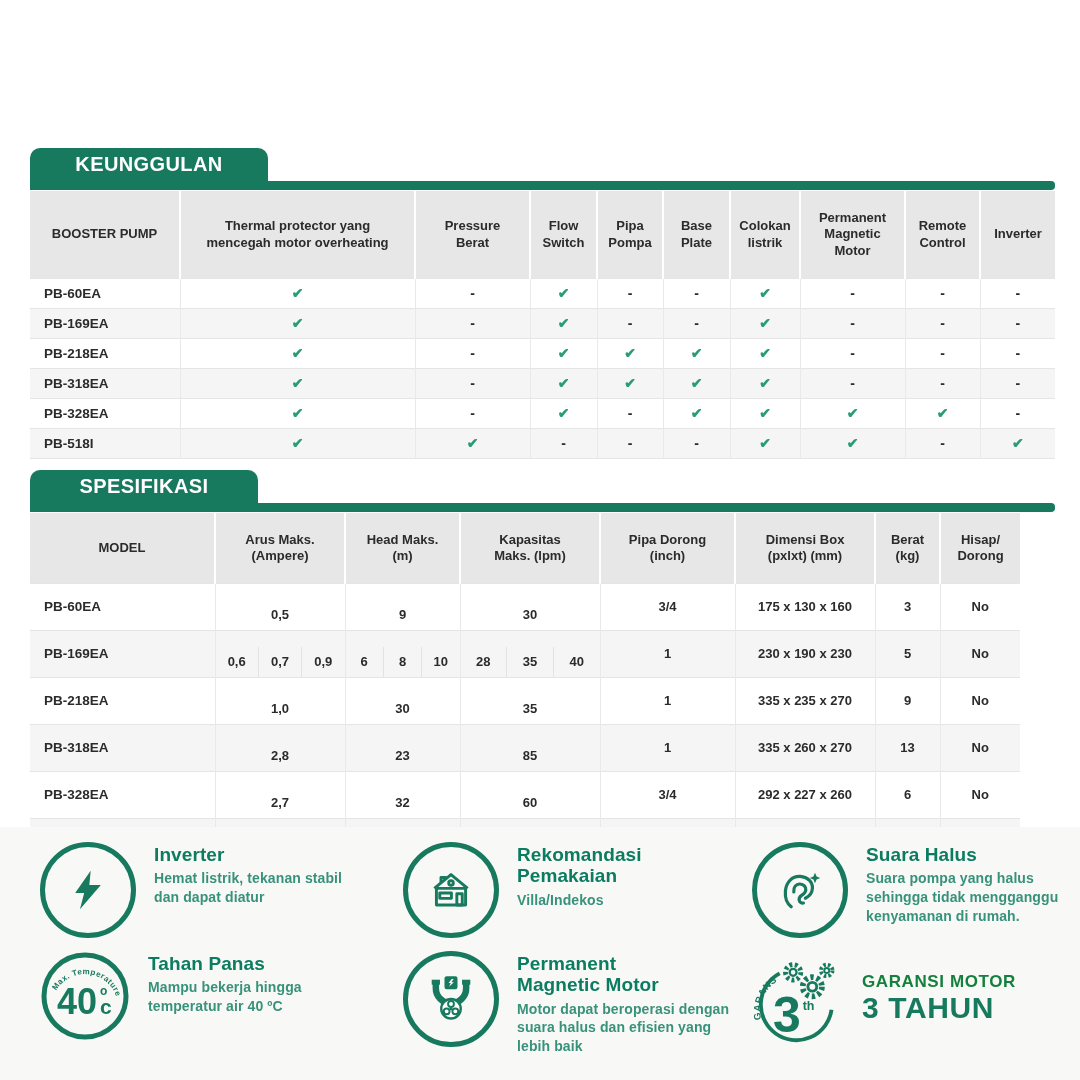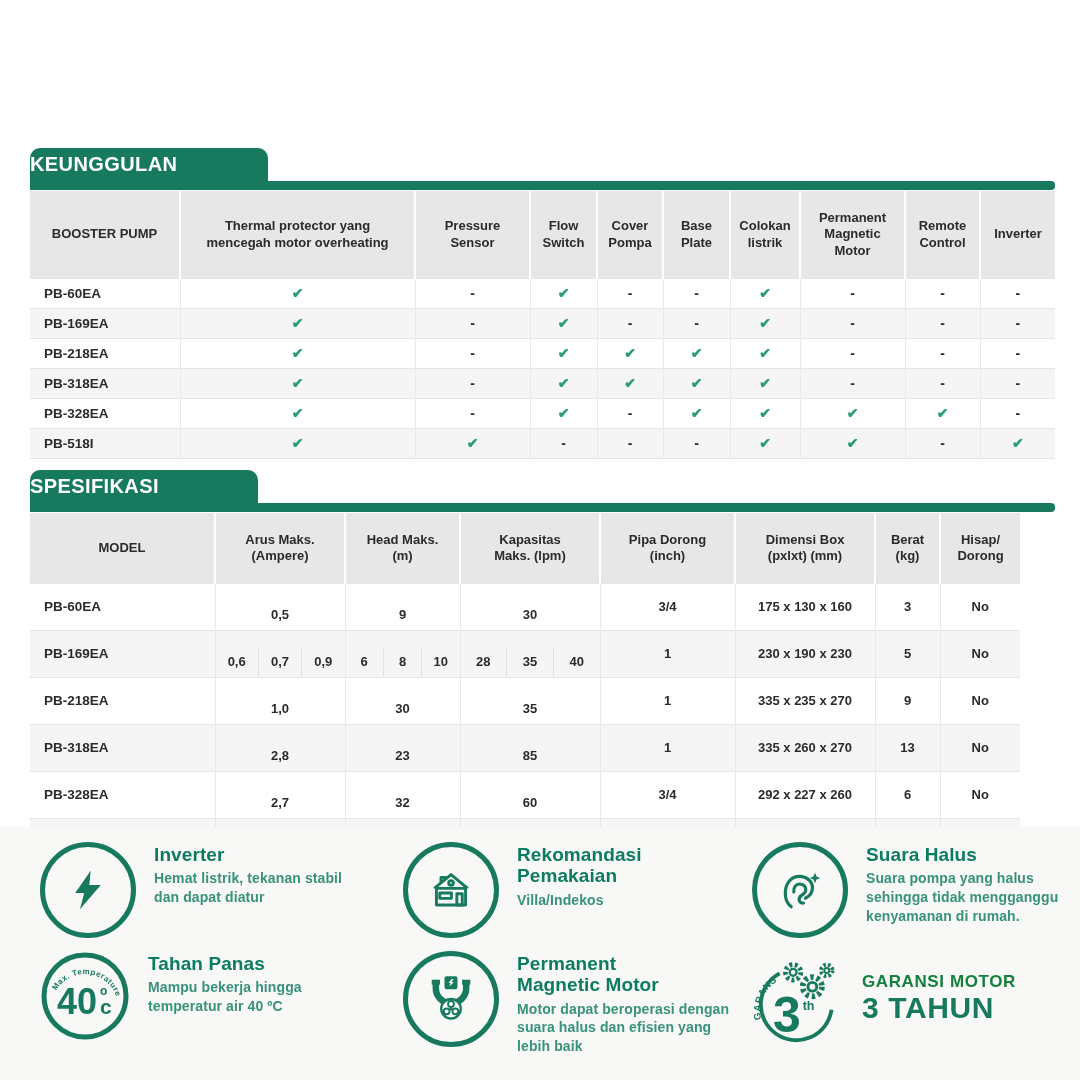--- a/index.html
+++ b/index.html
@@ -4,21 +4,21 @@
 <style>
   html,body{margin:0;padding:0;background:#fff;}
   .page{position:relative;width:1080px;height:1080px;background:#fff;overflow:hidden;
         font-family:"Liberation Sans",sans-serif;color:#2B2B2B;}
 
   
   .section{position:absolute;left:30px;width:1025px;}
   .sec-keunggulan{top:148px;}
   .sec-spesifikasi{top:470px;}
   .tab{height:33px;background:#17795E;border-radius:10px 10px 0 0;color:#fff;
-       display:flex;align-items:center;
+       display:flex;align-items:center;justify-content:center;
        font-size:20px;font-weight:bold;letter-spacing:.4px;}
   .tab-k{width:238px;}
   .tab-s{width:228px;}
   .bar{height:9px;background:#17795E;border-radius:0 4px 4px 0;}
 
   
   table{border-collapse:collapse;table-layout:fixed;margin-top:1px;}
   #k-table{width:1025px;}
   #s-table{width:990px;}
   th{background:#E7E7E7;font-size:13px;font-weight:bold;color:#2B2B2B;
@@ -88,24 +88,24 @@
           <col style="width: 105px;">
           <col style="width: 75px;">
           <col style="width: 75px;">
         </colgroup>
         <thead>
           <tr>
             <th>BOOSTER PUMP</th>
             <th>Thermal protector yang
 mencegah motor overheating</th>
             <th>Pressure
-Sensor</th>
+Berat</th>
             <th>Flow
 Switch</th>
-            <th>Cover
+            <th>Pipa
 Pompa</th>
             <th>Base
 Plate</th>
             <th>Colokan
 listrik</th>
             <th>Permanent
 Magnetic
 Motor</th>
             <th>Remote
 Control</th>

